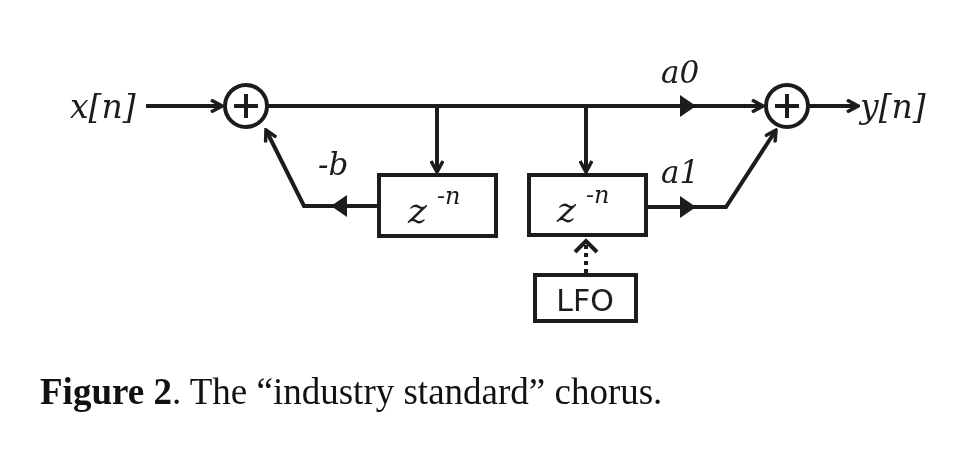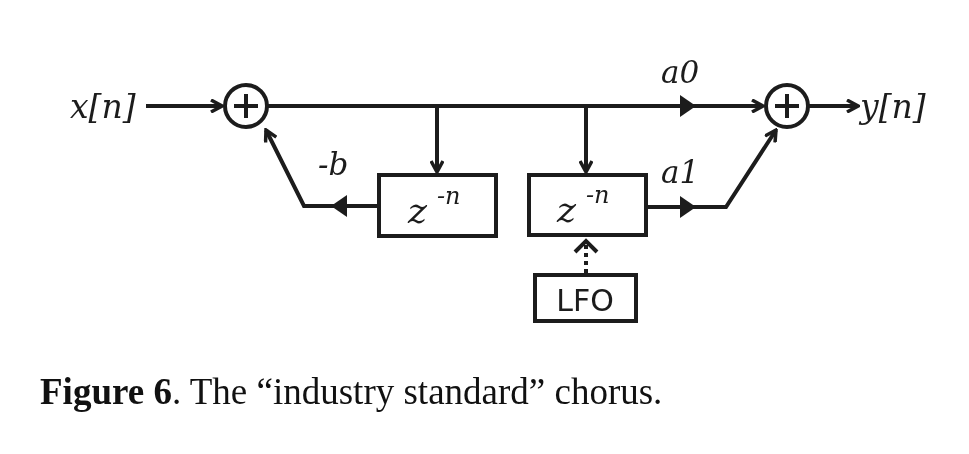--- a/index.html
+++ b/index.html
@@ -69,14 +69,14 @@
   <text class="ital" x="661" y="83" font-size="31">a0</text>
   <text class="ital" x="661" y="183" font-size="31">a1</text>
   <text class="ital" x="408" y="223" font-size="36">z</text>
   <text class="ital" x="437" y="204" font-size="24">-n</text>
   <text class="ital" x="557" y="222" font-size="36">z</text>
   <text class="ital" x="586" y="203" font-size="24">-n</text>
   <text class="sans" x="585" y="311" font-size="30" text-anchor="middle">LFO</text>
 </svg>
 
 <div class="caption">
-  <b>Figure 6</b><span>. The “industry standard” chorus.</span>
+  <b>Figure 2</b><span>. The “industry standard” chorus.</span>
 </div>
 
 </body></html>

